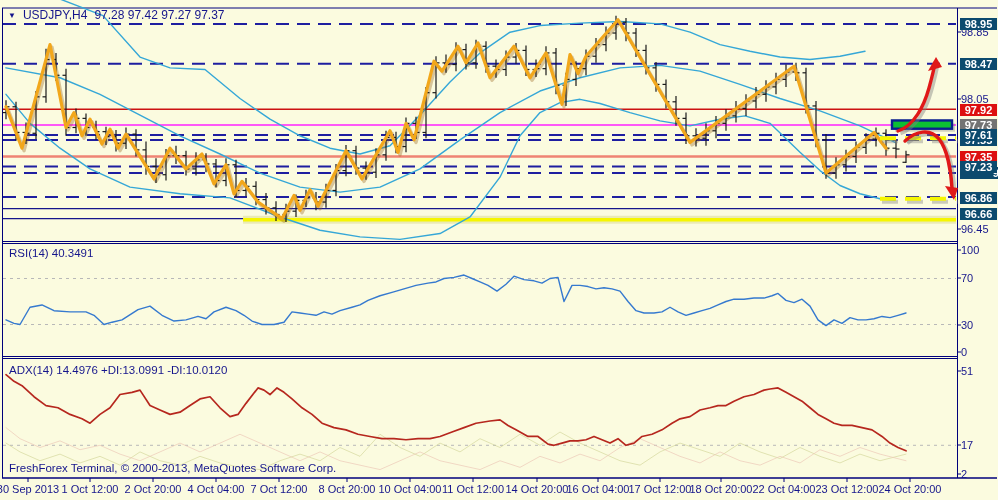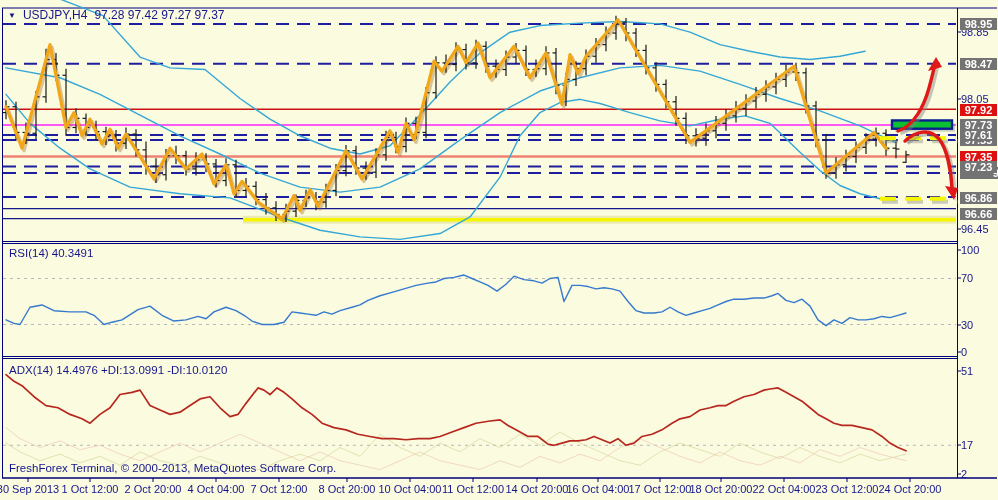--- a/index.html
+++ b/index.html
@@ -8,21 +8,21 @@
   #chart{position:absolute;left:0;top:0;}
   .hdr{position:absolute;left:8px;top:8px;display:flex;align-items:center;gap:7px;
        font-size:12px;color:#15158c;white-space:pre;}
   .hdr .tri{font-size:8px;color:#15158c;cursor:pointer;}
   .plabel{position:absolute;font-size:11.5px;color:#15158c;white-space:pre;}
   #rsiLabel{left:9px;top:247px;}
   #adxLabel{left:9px;top:364px;}
   .copy{position:absolute;left:9px;top:462px;font-size:11.5px;color:#15158c;}
   .badge{position:absolute;left:960px;width:37px;height:12px;line-height:12px;
          font-size:11px;font-weight:700;color:#ffffff;text-align:center;}
-  .badge.blue{background:#737373;}
+  .badge.blue{background:#0c4a6e;}
   .badge.red{background:#dd0f0f;}
   .badge.magenta{background:#737373;}
   .stick{position:absolute;left:961px;width:40px;height:12px;line-height:12px;
          font-size:11px;color:#15158c;text-align:left;}
   .xlab{position:absolute;top:483px;transform:translateX(-50%);font-size:11px;
         color:#15158c;white-space:nowrap;}
 </style>
 </head>
 <body>
 

